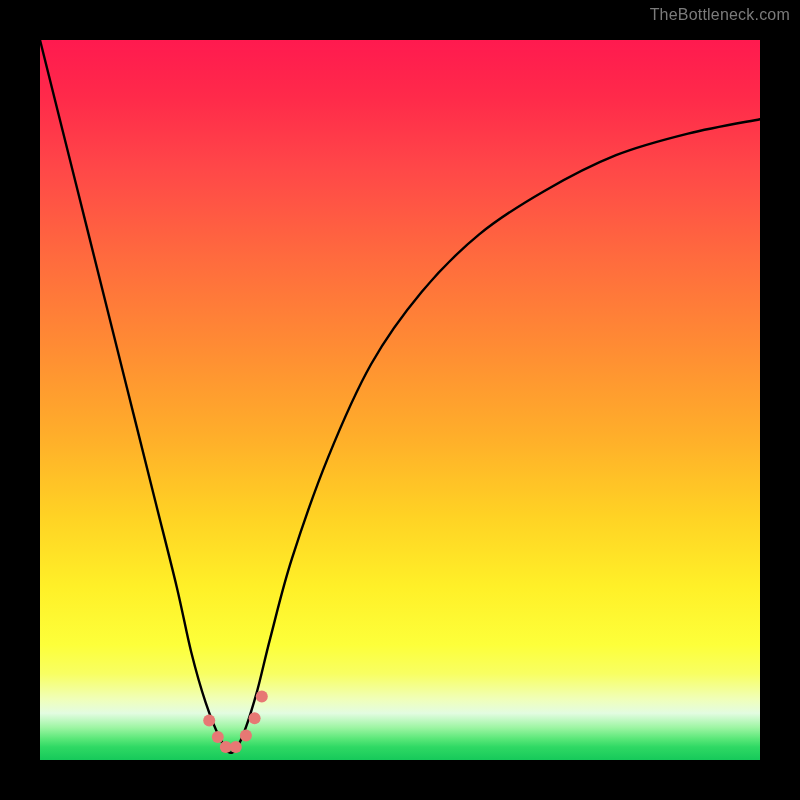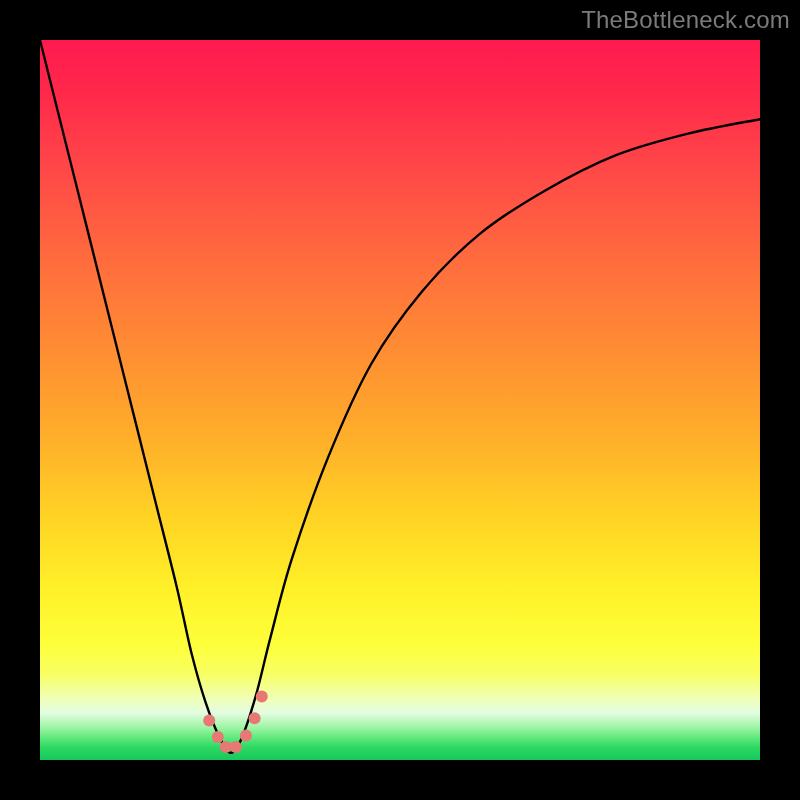--- a/index.html
+++ b/index.html
@@ -50,21 +50,21 @@
     top: 0;
     width: 720px;
     height: 720px;
     overflow: visible;
   }
   .watermark {
     position: absolute;
     top: 6px;
     right: 10px;
     color: #7b7b7b;
-    font-size: 24px;
+    font-size: 16px;
     letter-spacing: 0.2px;
     font-family: Arial, Helvetica, sans-serif;
     user-select: none;
   }
 </style>
 </head>
 <body>
 
 <div class="stage">
 

